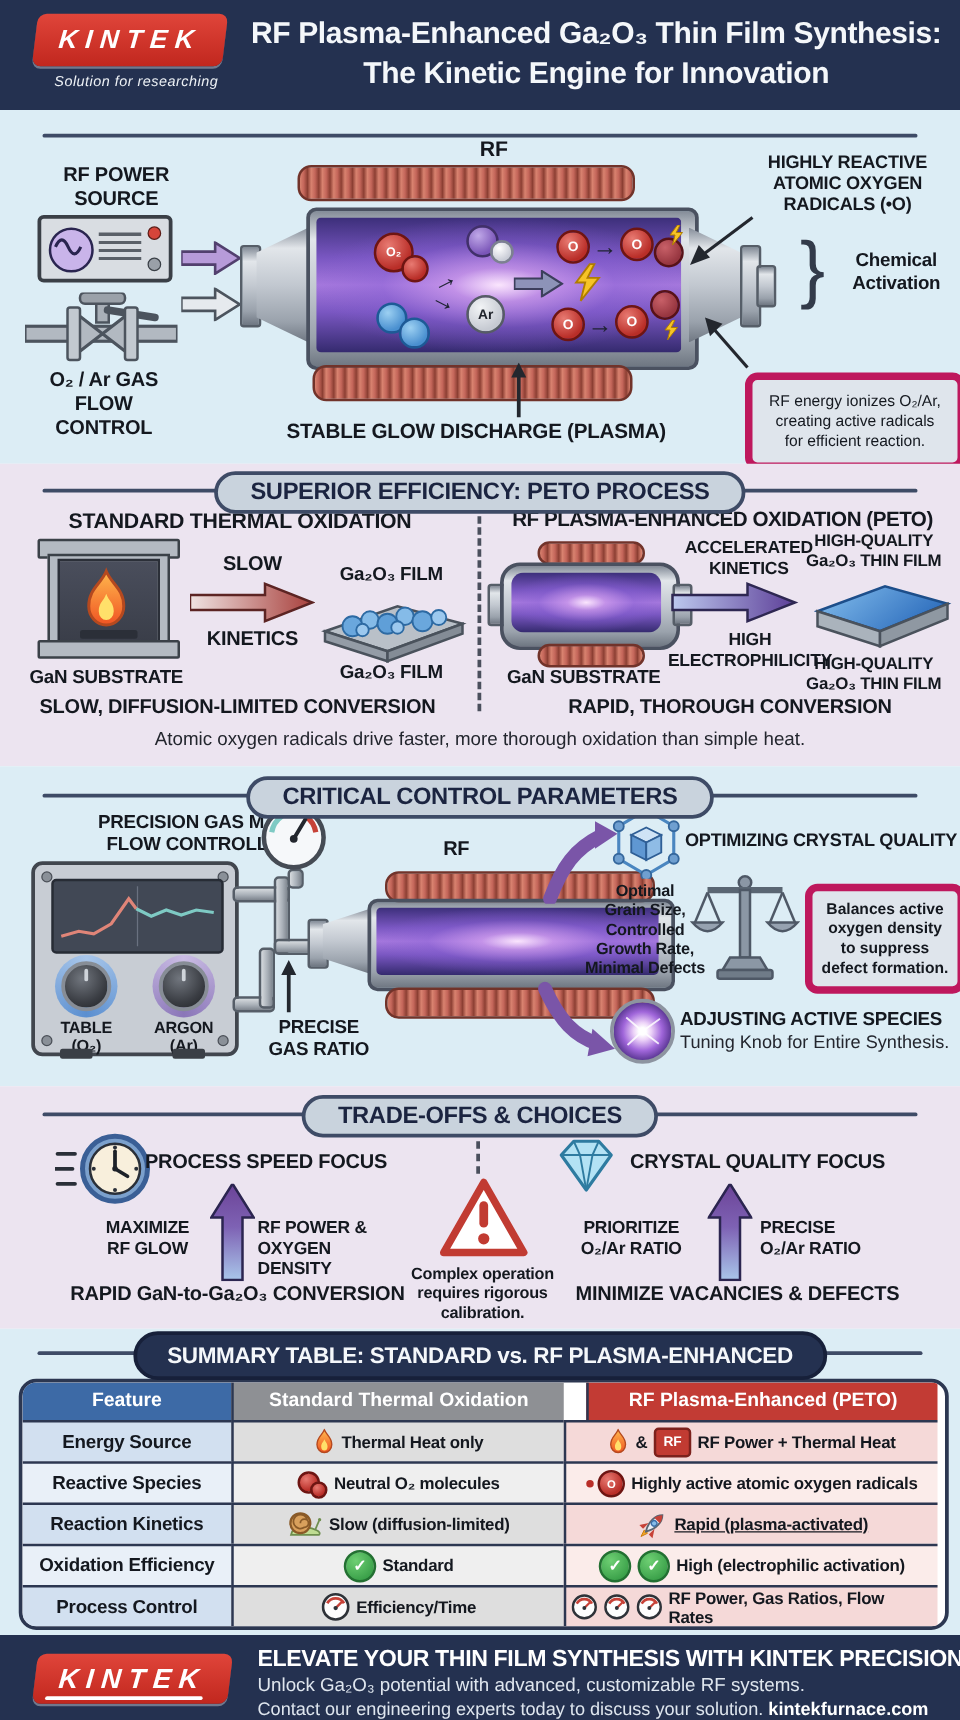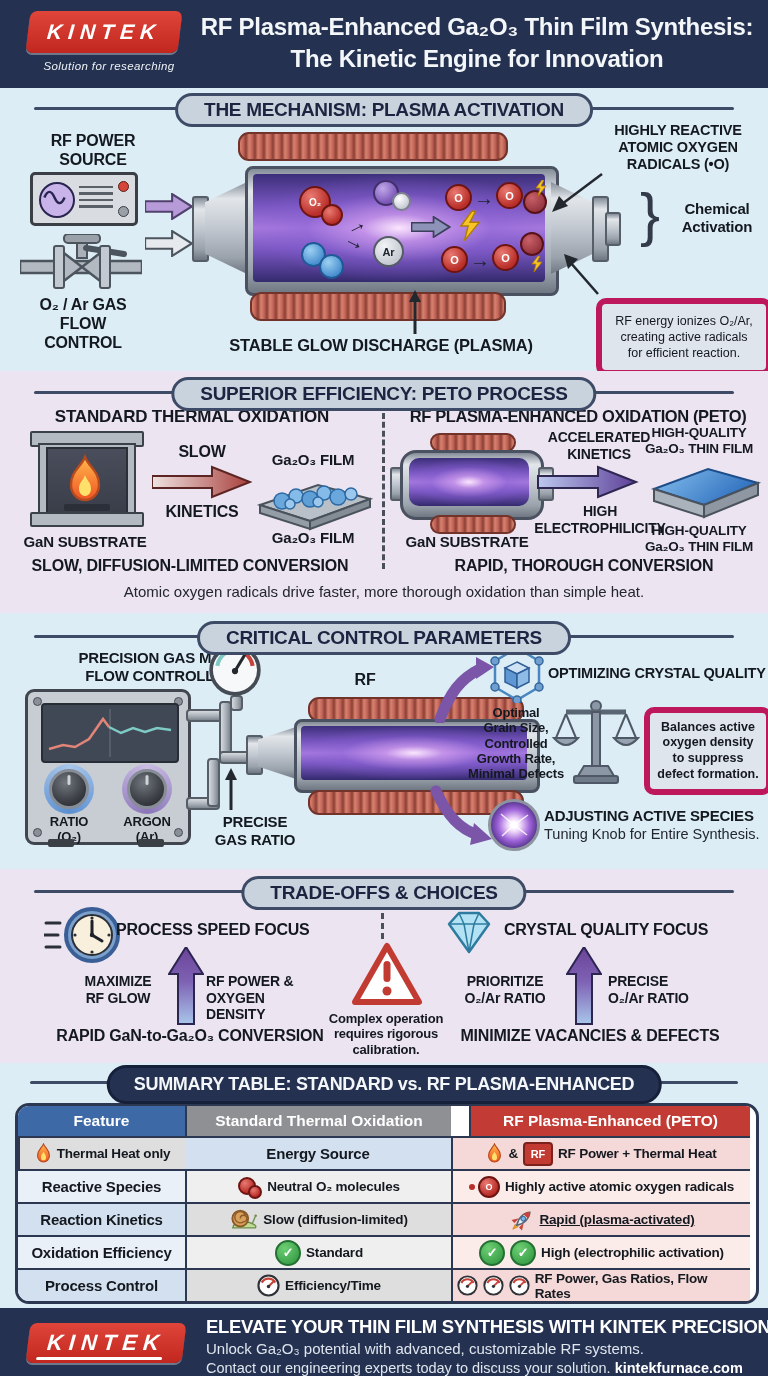--- a/index.html
+++ b/index.html
@@ -84,21 +84,20 @@
     </div>
     <div class="abs" style="left:24px;top:60px;width:170px;color:#eef2f6;font-style:italic;font-size:11.5px;text-align:center;letter-spacing:.4px;">Solution for researching</div>
     <div class="abs" style="left:192px;top:11px;right:6px;text-align:center;color:#f4f7fa;font-weight:bold;line-height:1.32;letter-spacing:-0.3px;">
       <div style="font-size:24px;">RF Plasma-Enhanced Ga₂O₃ Thin Film Synthesis:</div>
       <div style="font-size:24px;">The Kinetic Engine for Innovation</div>
     </div>
   </div>
 
   <div class="sec" style="top:88px;height:283px;background:#dcedf5;">
     <div class="hline" style="left:34px;right:34px;top:19px;"></div>
-    <div class="pill" style="top:5px;">THE MECHANISM: PLASMA ACTIVATION</div>
 
     <div class="lbl" style="left:18px;top:44px;width:150px;font-size:16px;">RF POWER
 SOURCE</div>
 
     <div class="abs" style="left:30px;top:84px;width:102px;height:48px;background:#d9dde2;border:3px solid #3a3f46;border-radius:5px;">
       <div class="abs" style="left:6px;top:7px;width:32px;height:32px;border-radius:50%;background:#c9b4ea;border:2.5px solid #2a2550;">
         <svg width="27" height="27" viewBox="0 0 24 24">
             <path d="M3 12 q4.5 -10 9 0 t9 0" fill="none" stroke="#2a2550" stroke-width="2.2"></path>
           </svg>
       </div>
@@ -290,21 +289,21 @@
         <svg width="134" height="56" viewBox="0 0 134 56">
           <line x1="67" y1="4" x2="67" y2="52" stroke="#6a7180" stroke-width="1"></line>
           <polyline points="6,44 20,40 32,42 46,34 60,14 66,22" fill="none" stroke="#e08578" stroke-width="2.5"></polyline>
           <polyline points="66,22 78,28 90,23 102,27 114,23 128,25" fill="none" stroke="#7ecac4" stroke-width="2.5"></polyline>
         </svg>
       </div>
       <div class="abs" style="left:16px;top:72px;width:50px;height:50px;border-radius:50%;background:conic-gradient(from 180deg,#5b8fd0,#a8c6ea,#5b8fd0);"></div>
       <div class="knob" style="left:21px;top:77px;width:34px;height:34px;"></div>
       <div class="abs" style="left:94px;top:72px;width:50px;height:50px;border-radius:50%;background:conic-gradient(from 180deg,#8a76b8,#cabce4,#8a76b8);"></div>
       <div class="knob" style="left:99px;top:77px;width:34px;height:34px;"></div>
-      <div class="lbl" style="left:6px;top:122px;width:70px;font-size:13px;">RATIO
+      <div class="lbl" style="left:6px;top:122px;width:70px;font-size:13px;">TABLE
 (O₂)</div>
       <div class="lbl" style="left:84px;top:122px;width:70px;font-size:13px;">ARGON
 (Ar)</div>
     </div>
     <div class="abs" style="left:48px;top:226px;width:26px;height:8px;background:#3a3f46;border-radius:2px;"></div>
     <div class="abs" style="left:138px;top:226px;width:26px;height:8px;background:#3a3f46;border-radius:2px;"></div>
 
     <div class="pipe" style="left:186px;top:96px;width:42px;height:9px;"></div>
     <div class="pipe pipev" style="left:219px;top:88px;width:9px;height:58px;"></div>
     <div class="pipe" style="left:219px;top:138px;width:50px;height:9px;"></div>
@@ -464,28 +463,28 @@
 
   <div class="sec" style="top:1063px;height:245px;background:#dcedf5;">
     <div class="hline" style="left:30px;right:30px;top:18px;"></div>
     <div class="pill navy" style="top:2px;">SUMMARY TABLE: STANDARD vs. RF PLASMA-ENHANCED</div>
 
     <div class="abs" style="left:15px;top:40px;width:738px;border:3px solid #2c3751;border-radius:14px;overflow:hidden;display:grid;grid-template-columns:167px 266px 299px;grid-template-rows:30px repeat(5,33px);background:#fff;">
       <div class="th" style="background:#3d6aa6;">Feature</div>
       <div class="th b" style="background:#8e9094;border-left:2.5px solid #2c3751;">Standard Thermal Oxidation</div>
       <div class="th b" style="background:#c23b34;border-left:2.5px solid #2c3751;margin-left:18px;">RF Plasma-Enhanced (PETO)</div>
 
+      <div class="cell feat" style="background:#d2e0f0;">Energy Source</div>
       <div class="cell b" style="background:#dedede;">
         <svg width="17" height="22" viewBox="0 0 20 26">
             <path d="M10,1 C12,6 17,8 17,15 a7,7.5 0 0 1 -14,0 C3,8 8,6 10,1 Z" fill="url(#gFlame)" stroke="#b5491f" stroke-width="1.3"></path>
             <path d="M10,10 C11,13 13,13.5 13,17 a3,3.5 0 0 1 -6,0 C7,13.5 9,13 10,10 Z" fill="#ffe06a"></path>
           </svg>
         <span>Thermal Heat only</span>
       </div>
-      <div class="cell feat" style="background:#d2e0f0;">Energy Source</div>
       <div class="cell b" style="background:#f5d9d8;">
         <svg width="17" height="22" viewBox="0 0 20 26">
             <path d="M10,1 C12,6 17,8 17,15 a7,7.5 0 0 1 -14,0 C3,8 8,6 10,1 Z" fill="url(#gFlame)" stroke="#b5491f" stroke-width="1.3"></path>
             <path d="M10,10 C11,13 13,13.5 13,17 a3,3.5 0 0 1 -6,0 C7,13.5 9,13 10,10 Z" fill="#ffe06a"></path>
           </svg>
         <span>&amp;</span>
         <span class="rfbadge">RF</span>
         <span>RF Power + Thermal Heat</span>
       </div>
 

